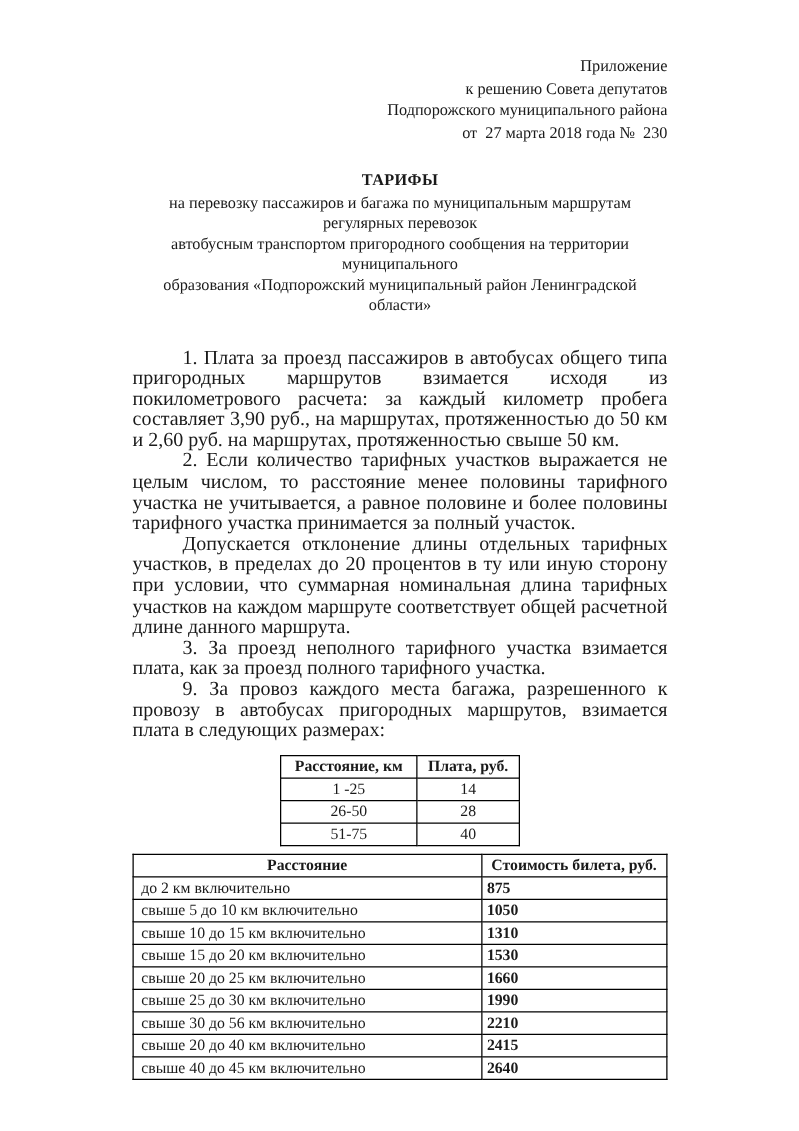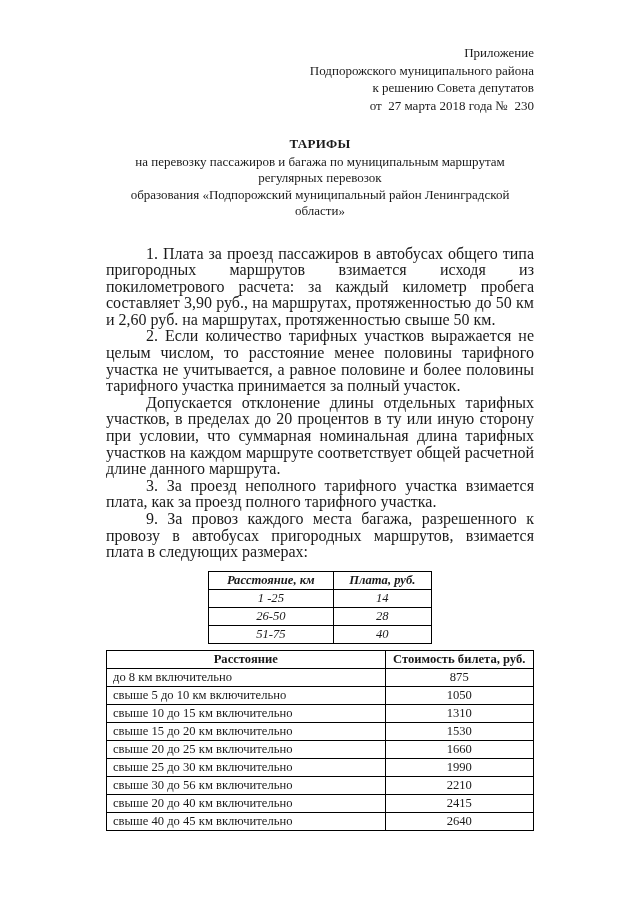--- a/index.html
+++ b/index.html
@@ -78,51 +78,52 @@
     font-weight: bold;
     text-align: center;
   }
 
   
   .table-baggage-wrap {
     margin-top: 10px;
     display: flex;
     justify-content: center;
   }
-  table.table-baggage { width: 224px; font-style: italic; }
+  table.table-baggage { width: 192px; }
   table.table-baggage th.col-dist { width: 124px; }
   table.table-baggage th.col-fee  { width: 98px; }
   table.table-baggage td { text-align: center; }
 
   
   .table-ticket-wrap { margin-top: 6px; }
   table.table-ticket { width: 428px; }
   table.table-ticket th.col-dist { width: 283px; }
   table.table-ticket th.col-price { width: 145px; }
   table.table-ticket td.cell-dist { text-align: left; padding-left: 6px; }
-  table.table-ticket td.cell-price { text-align: center; }
+  table.table-ticket td.cell-price { text-align: left; font-weight: bold; }
 
   .para-5 { margin-top: 22px; }
 </style>
 </head>
 <body>
 
 <div class="page">
   <div class="content">
 
     <div class="doc-header">
       <div>Приложение</div>
+      <div>к решению Совета депутатов</div>
       <div>Подпорожского муниципального района</div>
-      <div>к решению Совета депутатов</div>
       <div>от  27 марта 2018 года №  230</div>
     </div>
 
     <div class="title-block">
       <div class="doc-title">ТАРИФЫ</div>
       <div class="subtitle-line">на перевозку пассажиров и багажа по муниципальным маршрутам регулярных перевозок</div>
+      <div class="subtitle-line">автобусным транспортом пригородного сообщения на территории муниципального</div>
       <div class="subtitle-line">образования  «Подпорожский муниципальный район Ленинградской области»</div>
     </div>
 
     <div class="body-block">
       <p class="para">1. Плата за проезд пассажиров в автобусах общего типа пригородных маршрутов взимается исходя из покилометрового расчета: за каждый километр пробега составляет 3,90 руб., на маршрутах, протяженностью до 50 км и 2,60 руб. на маршрутах, протяженностью свыше 50 км.</p>
       <p class="para">2. Если количество тарифных участков выражается не целым числом, то расстояние менее половины тарифного участка не учитывается, а равное половине и более половины тарифного участка принимается за полный участок.</p>
       <p class="para">Допускается отклонение длины отдельных тарифных участков, в пределах до 20 процентов в ту или иную сторону при условии, что суммарная номинальная длина тарифных участков на каждом маршруте соответствует общей расчетной длине данного маршрута.</p>
       <p class="para">3. За проезд неполного тарифного участка взимается плата, как за проезд полного тарифного участка.</p>
       <p class="para">9. За провоз каждого места багажа, разрешенного к провозу в автобусах пригородных маршрутов, взимается плата в следующих размерах:</p>
     </div>
@@ -156,21 +157,21 @@
     <div class="table-ticket-wrap">
       <table class="doc-table table-ticket">
         <thead>
           <tr>
             <th class="col-dist">Расстояние</th>
             <th class="col-price">Стоимость билета, руб.</th>
           </tr>
         </thead>
         <tbody>
           <tr>
-            <td class="cell-dist">до 8 км включительно</td>
+            <td class="cell-dist">до 2 км включительно</td>
             <td class="cell-price">875</td>
           </tr>
           <tr>
             <td class="cell-dist">свыше 5 до 10 км включительно</td>
             <td class="cell-price">1050</td>
           </tr>
           <tr>
             <td class="cell-dist">свыше 10 до 15 км включительно</td>
             <td class="cell-price">1310</td>
           </tr>

